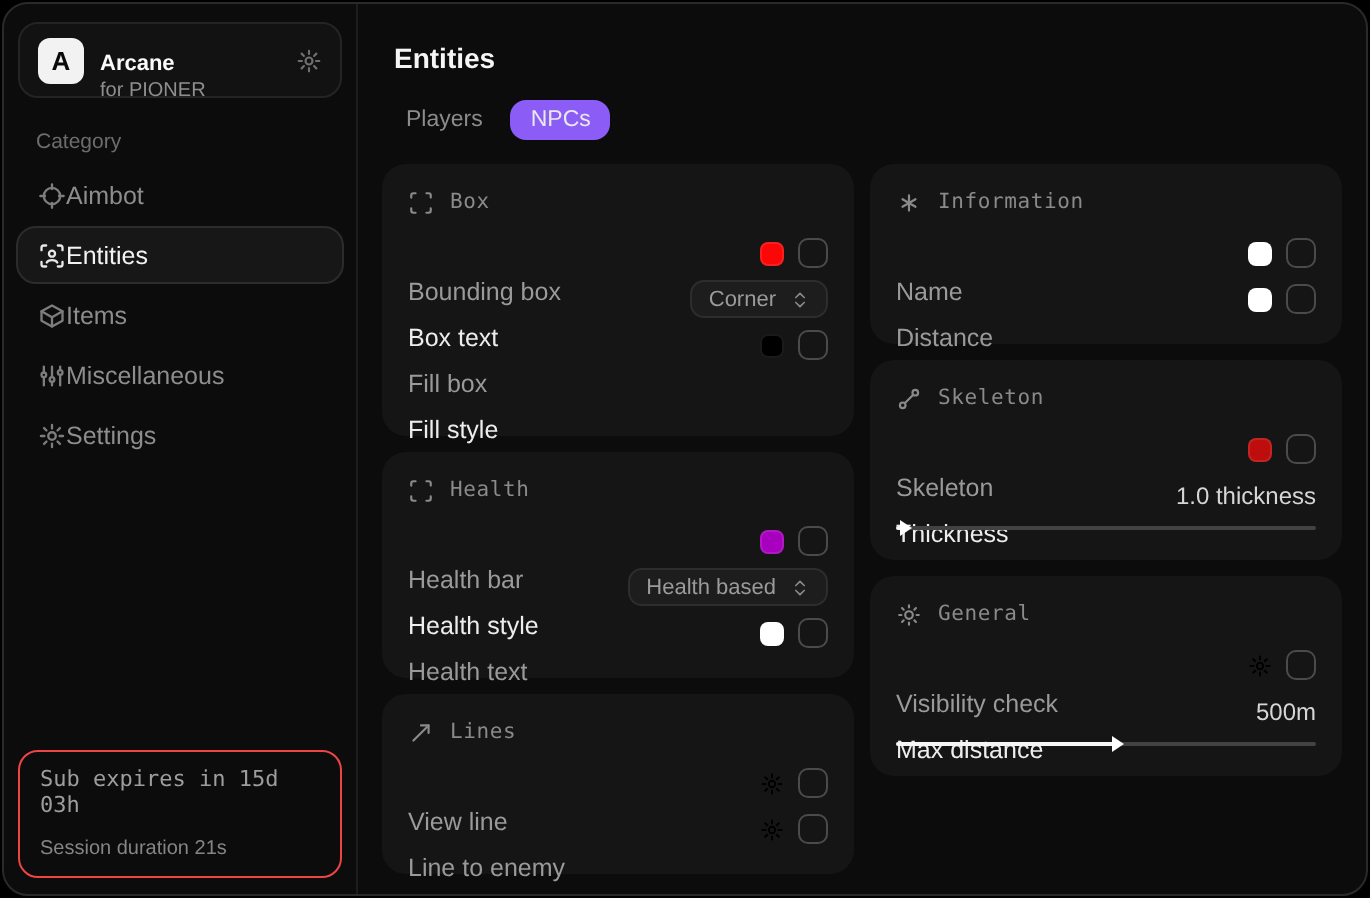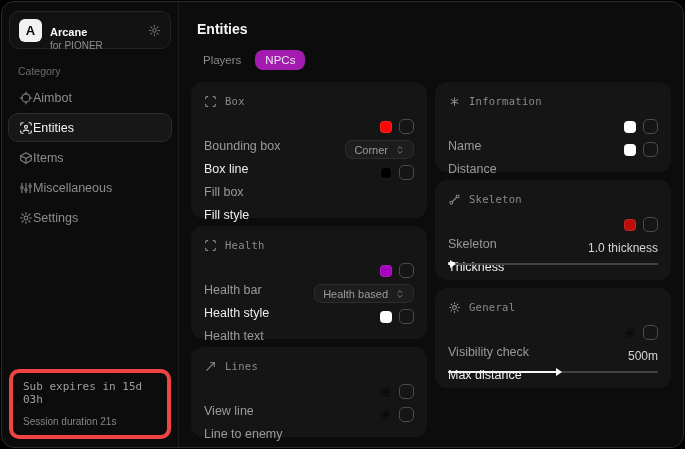--- a/index.html
+++ b/index.html
@@ -18,29 +18,29 @@
   .brand-sub{font-size:10px;color:#8f8f8f;line-height:1.25;}
   .brand .gear{margin-left:auto;color:#6f6f6f;display:flex;}
   .cat-label{margin:16px 0 6px 11px;font-size:10.5px;color:#6c6c6c;}
   .nav{display:flex;flex-direction:column;gap:1px;}
   .nav-item{height:27px;display:flex;align-items:center;gap:0;padding:0 10px;margin:0 1px;
             border-radius:10px;border:1px solid transparent;color:#8d8d8d;font-size:12.5px;cursor:pointer;}
   .nav-item .ic{display:flex;color:#7d7d7d;}
   .nav-item.sel{background:#171717;border-color:#2c2c2c;color:#f2f2f2;}
   .nav-item.sel .ic{color:#e8e8e8;}
   .spacer{flex:1;}
-  .subbox{margin:0 2px;border:4px solid #ef4444;border-radius:10px;padding:7px 10px 8px;}
+  .subbox{margin:0 2px;border:1px solid #ef4444;border-radius:10px;padding:7px 10px 8px;}
   .sub1{font-family:"DejaVu Sans Mono",monospace;font-size:11px;color:#9d9d9d;}
   .sub2{font-size:10px;color:#858585;margin-top:10px;}
   
   .main{flex:1;padding:13px 12px 12px;box-sizing:border-box;overflow:hidden;}
   .page-title{font-size:14px;font-weight:bold;color:#f5f5f5;margin:6px 0 0 6px;}
   .tabs{display:flex;gap:4px;margin:13px 0 0 2px;}
   .tab{font-size:11.5px;color:#8c8c8c;padding:4px 10px;border-radius:8px;cursor:pointer;}
-  .tab.active{background:#a21caf;color:#e9e9e9;}
+  .tab.active{background:#8b5cf6;color:#e9e9e9;}
   .columns{display:flex;gap:8px;margin-top:12px;align-items:flex-start;}
   .col{flex:1;display:flex;flex-direction:column;gap:8px;min-width:0;}
   .card{background:#151515;border-radius:12px;padding:10px 13px 11px;}
   .card-head{display:flex;align-items:center;gap:8px;color:#8a8a8a;margin-bottom:5px;height:18px;}
   .card-title{font-family:"DejaVu Sans Mono",monospace;font-size:10.5px;letter-spacing:.3px;}
   .row{display:flex;justify-content:space-between;align-items:center;height:23px;}
   .row-label{font-size:12.5px;color:#9a9a9a;white-space:nowrap;margin-top:38px;}
   .row-label.bright{color:#ededed;font-weight:500;}
   .controls{display:flex;align-items:center;gap:7px;}
   .swatch{width:12px;height:12px;border-radius:4px;border:1px solid rgba(255,255,255,.10);
@@ -156,21 +156,21 @@
               <span class="card-title">Box</span>
             </div>
             <div class="row">
               <span class="row-label">Bounding box</span>
               <div class="controls">
                 <span class="swatch" style="background: rgb(251, 7, 7);"></span>
                 <span class="checkbox"></span>
               </div>
             </div>
             <div class="row">
-              <span class="row-label bright">Box line</span>
+              <span class="row-label bright">Box text</span>
               <div class="controls">
                 <div class="dropdown">
                   <span class="dd-value">Corner</span>
                   <span class="ic">
                     <svg width="10" height="10" viewBox="0 0 24 24" fill="none" stroke="currentColor" stroke-width="2" stroke-linecap="round" stroke-linejoin="round">
                       <path d="m7 9 5-5 5 5"></path>
                       <path d="m7 15 5 5 5-5"></path>
                     </svg>
                   </span>
                 </div>

